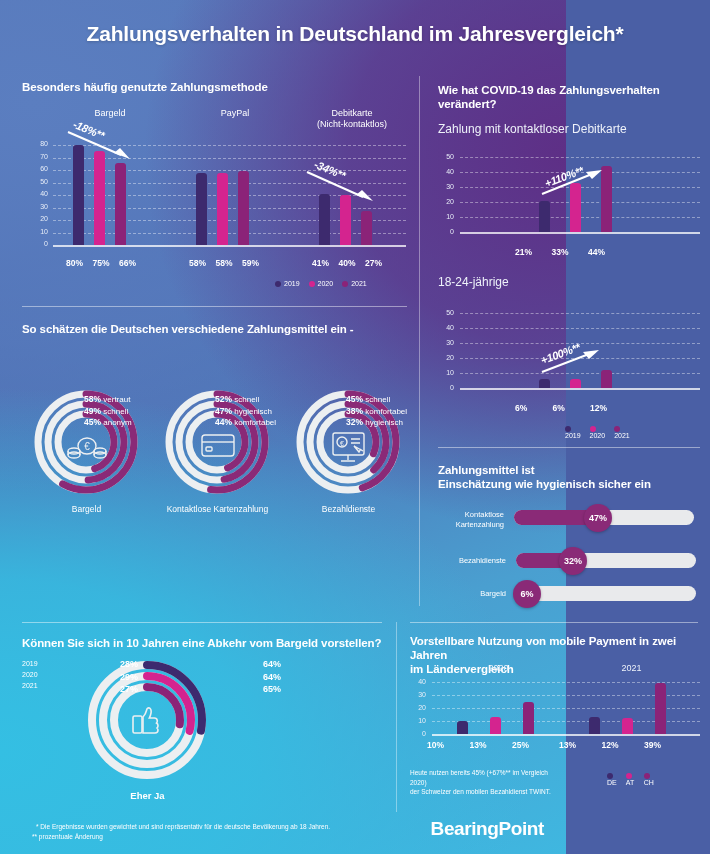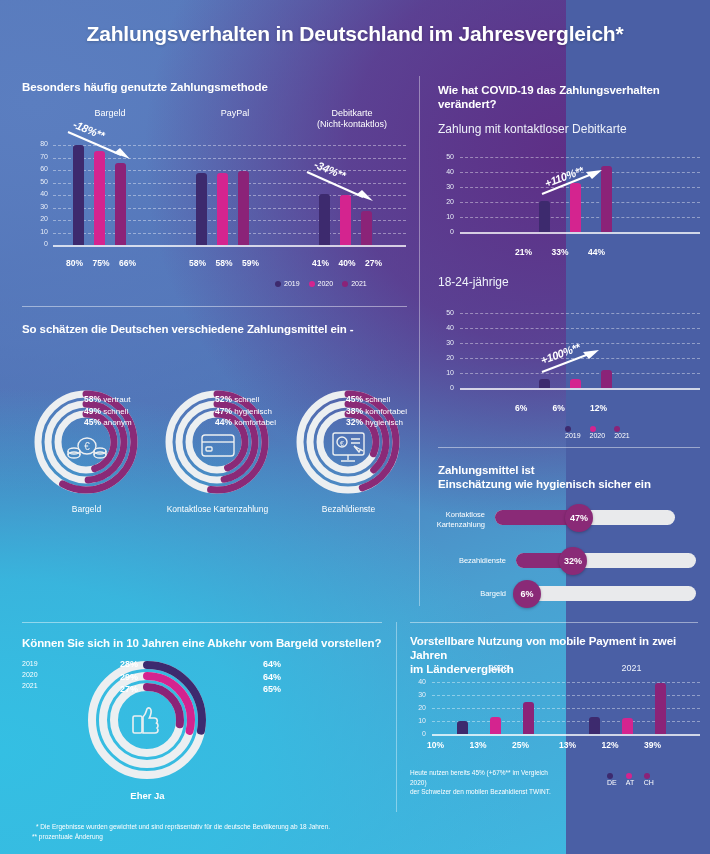--- a/index.html
+++ b/index.html
@@ -329,21 +329,21 @@
 
   <div class="divider" style="left:438px; top:447px; width:262px;"></div>
 
   <div style="position:absolute; left:438px; top:463px; width:262px;">
     <div class="sec-title">
       <div>Zahlungsmittel ist</div>
       <div>Einschätzung wie hygienisch sicher ein</div>
     </div>
   </div>
 
-  <div style="position:absolute; left:417px; top:505px; width:262px; height:30px;">
+  <div style="position:absolute; left:436px; top:505px; width:262px; height:30px;">
     <div class="hyg-label" style="position:absolute; left:0; top:5px; width:68px;">
       <div>Kontaktlose</div>
       <div>Kartenzahlung</div>
     </div>
     <div class="hyg-track" style="left:78px; top:5px; width:180px;"></div>
     <div class="hyg-fill" style="left:78px; top:5px; width:84.6px;"></div>
     <div class="hyg-bub" style="left:148px; top:-1px;">47%</div>
   </div>
 
   <div style="position:absolute; left:438px; top:548px; width:262px; height:30px;">
@@ -463,14 +463,15 @@
     <span><i class="dot" style="background:#3d2a6e;"></i><span>DE</span></span>
     <span><i class="dot" style="background:#d4248f;"></i><span>AT</span></span>
     <span><i class="dot" style="background:#8b2378;"></i><span>CH</span></span>
   </div>
 
   <div class="foot" style="position:absolute; left:36px; top:822px;">
     <div>* Die Ergebnisse wurden gewichtet und sind repräsentativ für die deutsche Bevölkerung ab 18 Jahren.</div>
     <div style="margin-left:-4px;">** prozentuale Änderung</div>
   </div>
 
+  <div class="brand" style="position:absolute; right:22px; top:818px;">BearingPoint</div>
 
 </div>
 
 </body></html>

